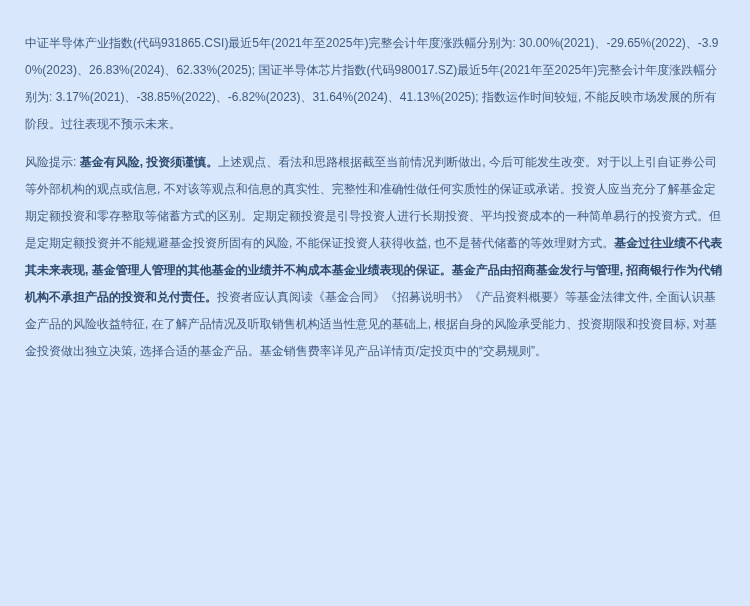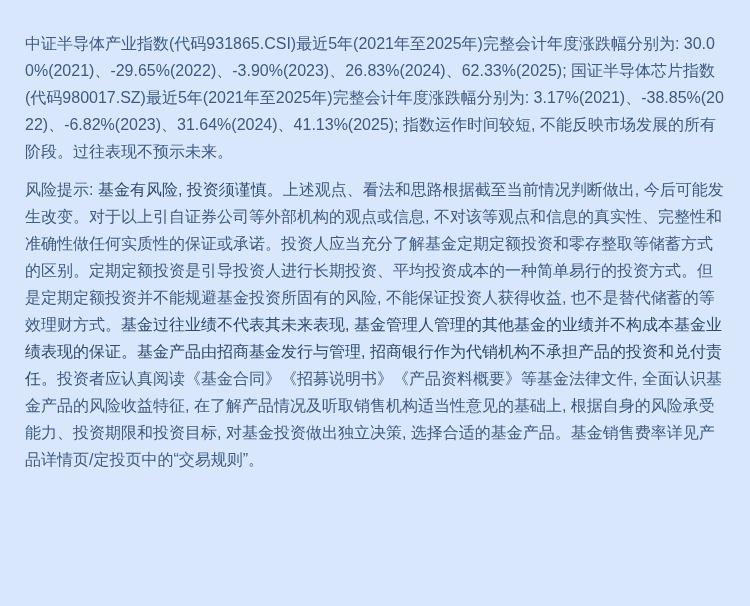--- a/index.html
+++ b/index.html
@@ -15,28 +15,28 @@
     overflow:hidden;
   }
   .page{
     box-sizing:border-box;
     width:750px;height:606px;
     padding:30px 25px 0 25px;
     overflow:hidden;
   }
   .para{
     margin:0 0 11px 0;
-    font-size:16px;
+    font-size:12px;
     line-height:27px;
     color:var(--text);
     word-break:break-all;
     text-align:left;
   }
   .seg{font-weight:400;}
-  .seg.bold{font-weight:400;color:var(--bold);}
+  .seg.bold{font-weight:700;color:var(--bold);}
 </style>
 </head>
 <body>
 
 <div class="page">
   <p class="para"><span class="seg">中证半导体产业指数(代码931865.CSI)最近5年(2021年至2025年)完整会计年度涨跌幅分别为: 30.00%(2021)、-29.65%(2022)、-3.90%(2023)、26.83%(2024)、62.33%(2025); 国证半导体芯片指数(代码980017.SZ)最近5年(2021年至2025年)完整会计年度涨跌幅分别为: 3.17%(2021)、-38.85%(2022)、-6.82%(2023)、31.64%(2024)、41.13%(2025); 指数运作时间较短, 不能反映市场发展的所有阶段。过往表现不预示未来。</span></p>
   <p class="para"><span class="seg">风险提示: </span><span class="seg bold">基金有风险, 投资须谨慎。</span><span class="seg">上述观点、看法和思路根据截至当前情况判断做出, 今后可能发生改变。对于以上引自证券公司等外部机构的观点或信息, 不对该等观点和信息的真实性、完整性和准确性做任何实质性的保证或承诺。投资人应当充分了解基金定期定额投资和零存整取等储蓄方式的区别。定期定额投资是引导投资人进行长期投资、平均投资成本的一种简单易行的投资方式。但是定期定额投资并不能规避基金投资所固有的风险, 不能保证投资人获得收益, 也不是替代储蓄的等效理财方式。</span><span class="seg bold">基金过往业绩不代表其未来表现, 基金管理人管理的其他基金的业绩并不构成本基金业绩表现的保证。基金产品由招商基金发行与管理, 招商银行作为代销机构不承担产品的投资和兑付责任。</span><span class="seg">投资者应认真阅读《基金合同》《招募说明书》《产品资料概要》等基金法律文件, 全面认识基金产品的风险收益特征, 在了解产品情况及听取销售机构适当性意见的基础上, 根据自身的风险承受能力、投资期限和投资目标, 对基金投资做出独立决策, 选择合适的基金产品。基金销售费率详见产品详情页/定投页中的“交易规则”。</span></p>
 </div>
 
 </body></html>

